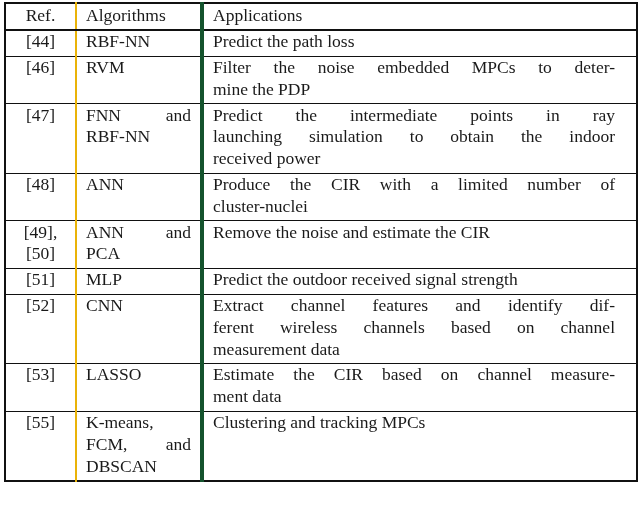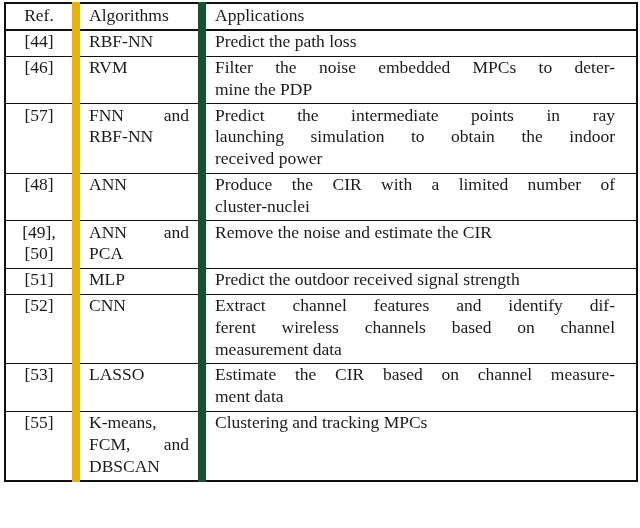--- a/index.html
+++ b/index.html
@@ -37,28 +37,28 @@
     border-top: 1.5px solid #111;
     border-bottom: 1.5px solid #111;
     vertical-align: top;
     font-weight: normal;
     font-size: 17.5px;
     line-height: 21.8px;
     padding: 0.5px 0 2.5px 0;
   }
   table.ref-table td.ref-cell,
   table.ref-table th.ref-cell {
-    border-right: 8px solid #eab308;
+    border-right: 2px solid #eab308;
     text-align: center;
     padding-left: 2px;
     padding-right: 2px;
   }
   table.ref-table td.alg-cell,
   table.ref-table th.alg-cell {
-    border-right: 8px solid #14532d;
+    border-right: 4px solid #14532d;
     text-align: justify;
     text-align-last: left;
     padding-left: 9px;
     padding-right: 9px;
     hyphens: none;
   }
   table.ref-table td.app-cell,
   table.ref-table th.app-cell {
     text-align: justify;
     text-align-last: left;
@@ -124,21 +124,21 @@
           <td class="alg-cell">
             <span class="last-line">RVM</span>
           </td>
           <td class="app-cell">
             <span class="just-line">Filter the noise embedded MPCs to deter-</span>
             <span class="last-line">mine the PDP</span>
           </td>
         </tr>
         <tr>
           <td class="ref-cell">
-            <span class="line">[57]</span>
+            <span class="line">[47]</span>
           </td>
           <td class="alg-cell">
             <span class="just-line">FNN and</span>
             <span class="last-line">RBF-NN</span>
           </td>
           <td class="app-cell">
             <span class="just-line">Predict the intermediate points in ray</span>
             <span class="just-line">launching simulation to obtain the indoor</span>
             <span class="last-line">received power</span>
           </td>

